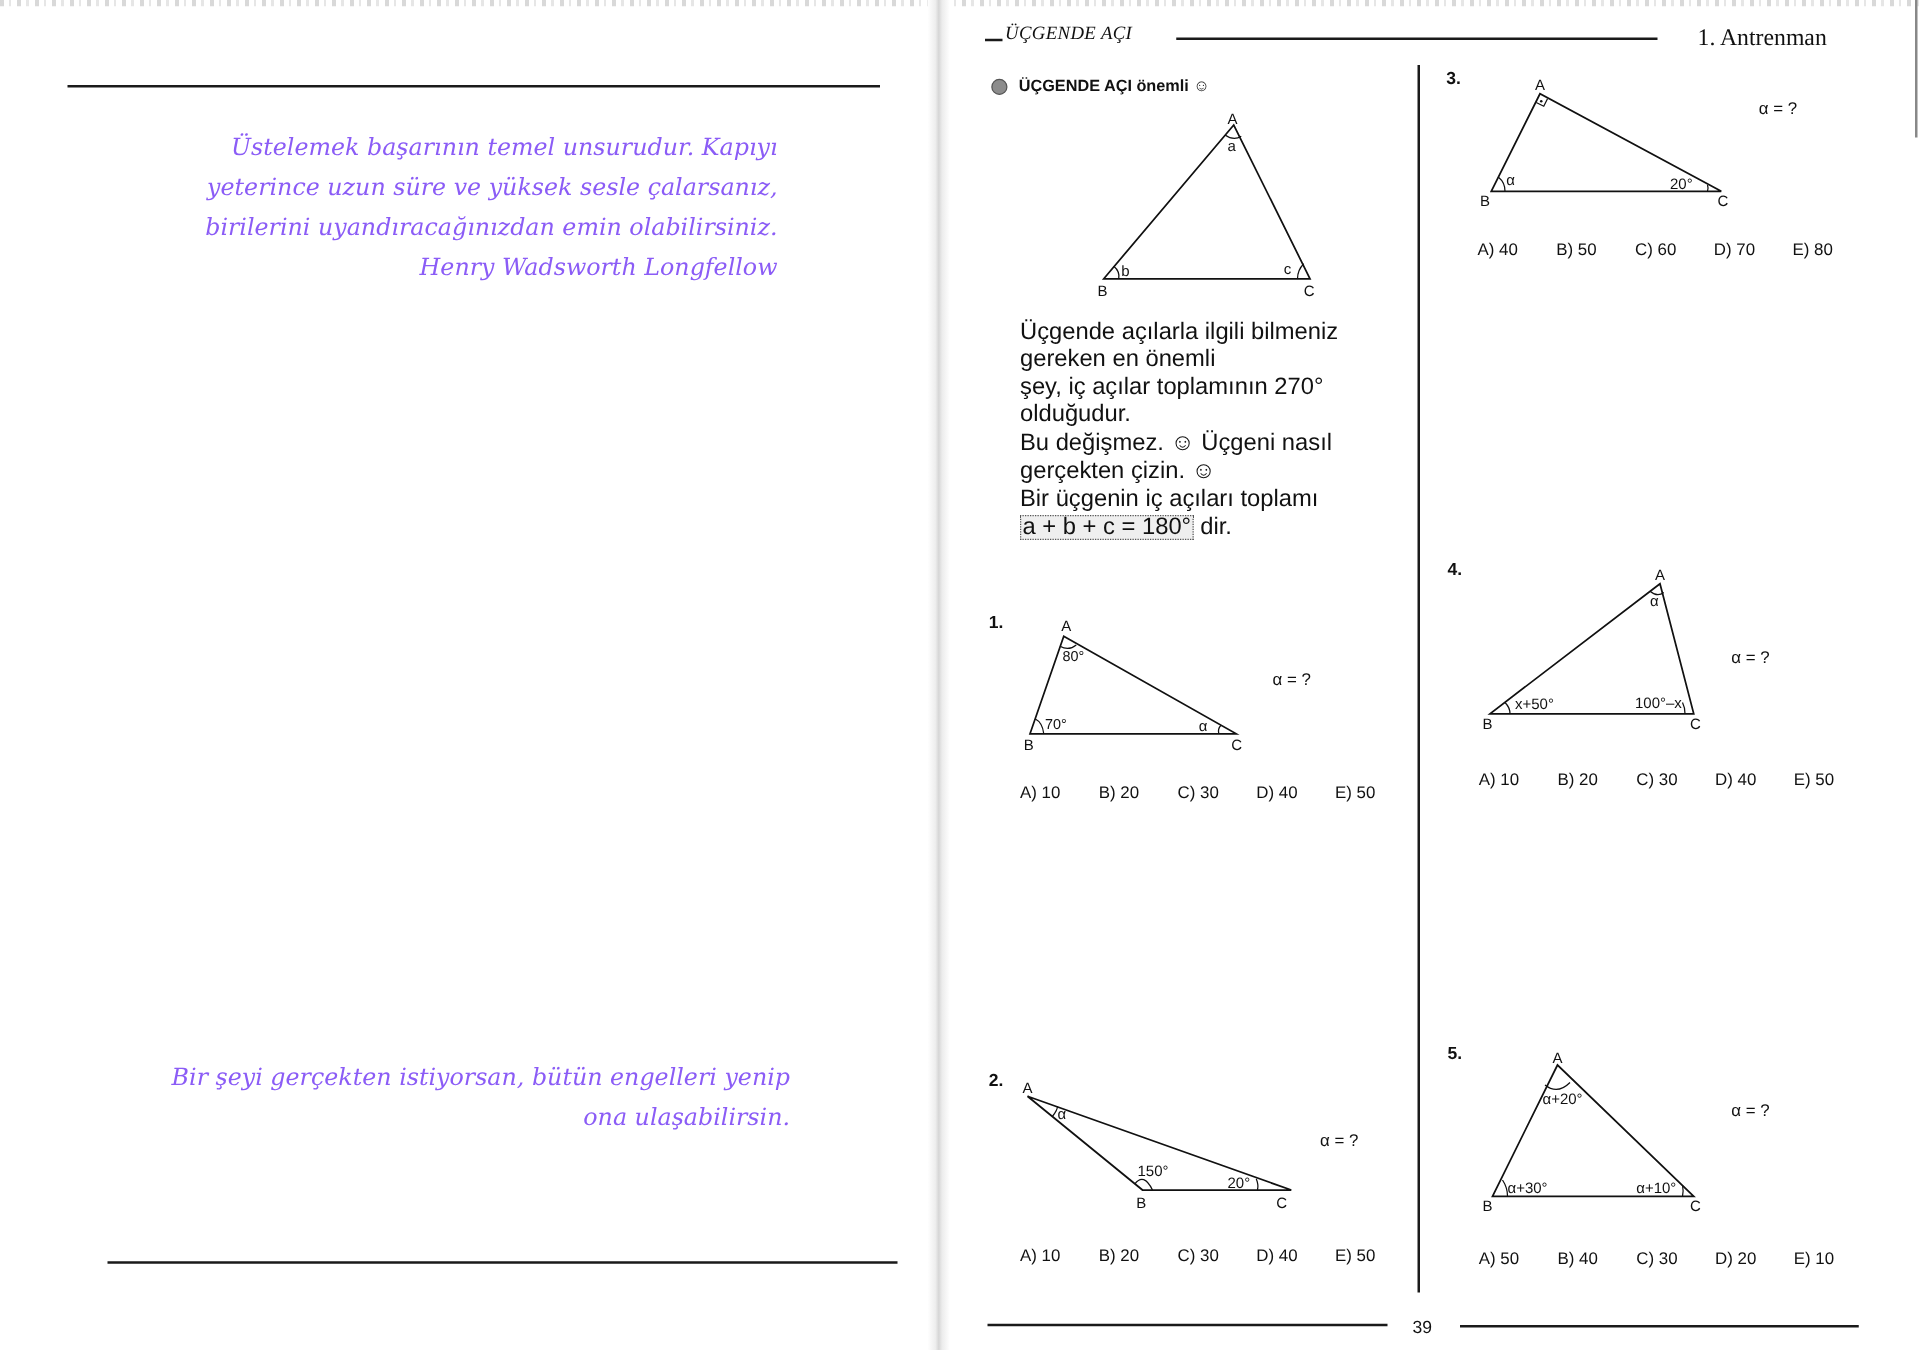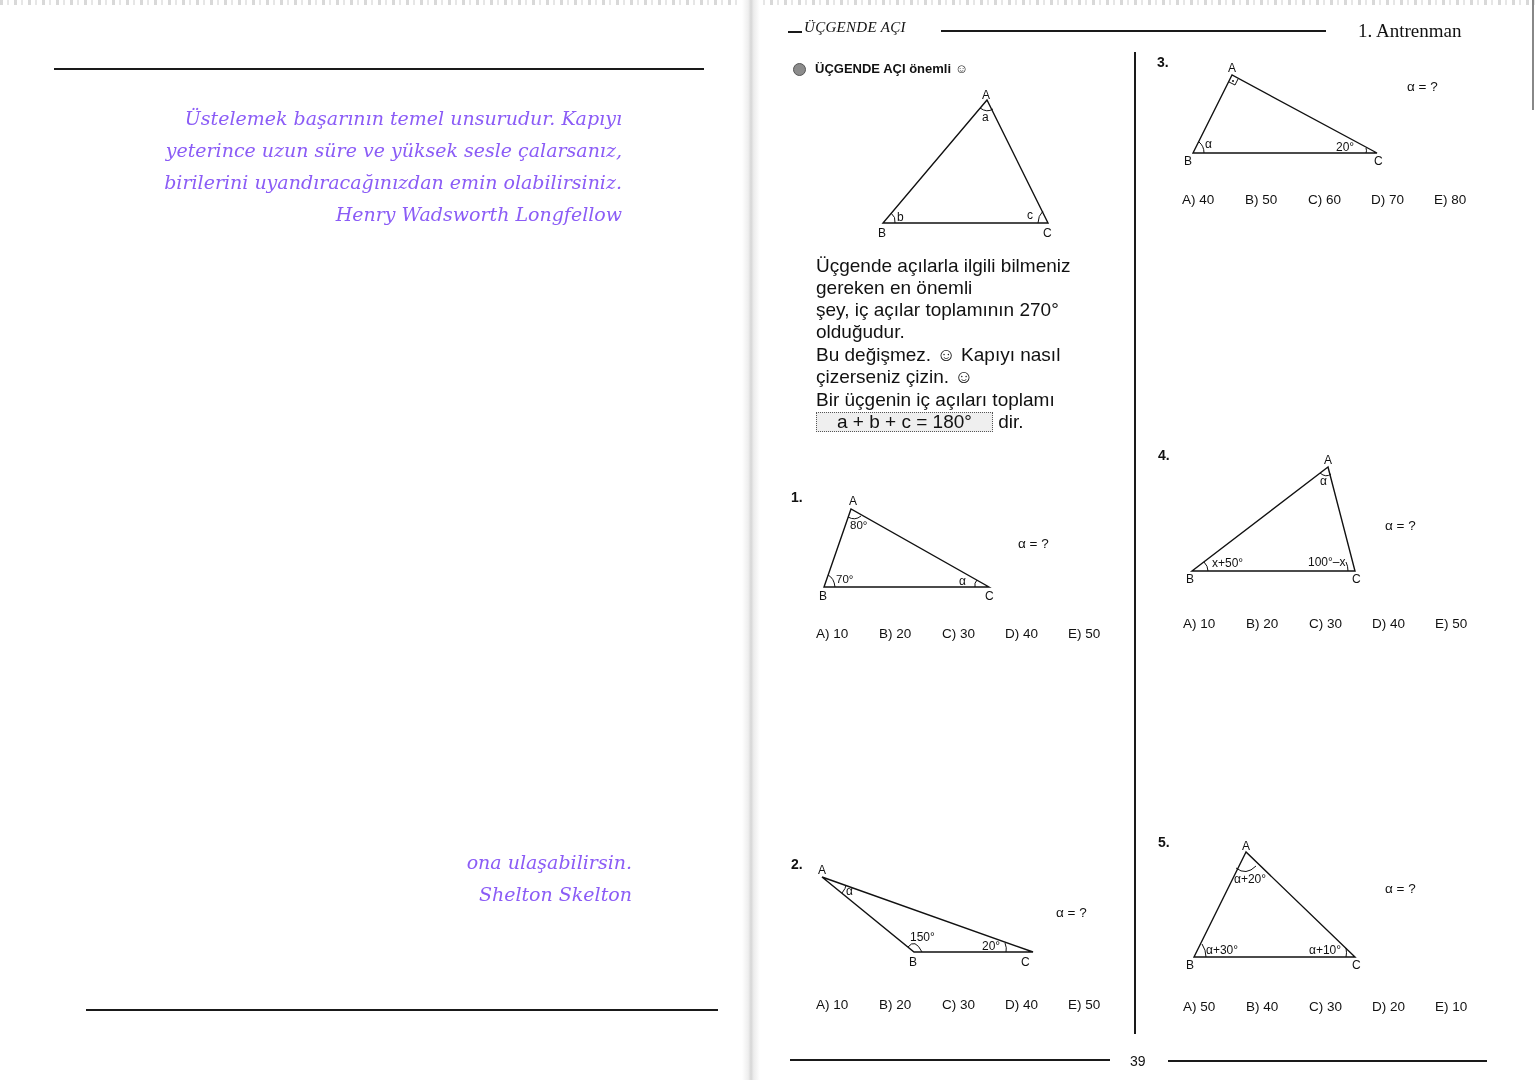--- a/index.html
+++ b/index.html
@@ -8,21 +8,21 @@
   .topnoise { left:0; top:0; width:1537px; height:5px; background:repeating-linear-gradient(90deg,#cfcfcf 0 3px,#fff 3px 7px,#e0e0e0 7px 9px,#fff 9px 14px); opacity:.8; }
   .spine { left:742px; top:0; width:18px; height:1080px; background:linear-gradient(90deg,#ffffff 0%,#eeeeee 35%,#d6d6d6 50%,#ececec 65%,#ffffff 100%); }
   .rule { height:2px; background:#1a1a1a; }
   .quote { font-family:"DejaVu Serif", serif; font-style:italic; font-size:19px; color:#8b5cf6; text-align:right; line-height:32px; }
   .quote div { white-space:nowrap; }
   .hdr-title { font-family:"Liberation Serif", serif; font-style:italic; font-size:15px; letter-spacing:.3px; }
   .hdr-right { font-family:"Liberation Serif", serif; font-size:19px; }
   .bullet-dot { width:11px; height:11px; border-radius:50%; background:#8c8c8c; border:1px solid #555; }
   .sec-title { font-weight:bold; font-size:13px; }
   .body-text { font-size:19px; line-height:22px; }
-  .formula-box { display:inline-block; border:1px dotted #555; background:#efefef; padding:0 20px; line-height:18px; }
+  .formula-box { display:inline-block; border:1px dotted #555; background:#efefef; padding:0 1px; line-height:18px; }
   .qnum { font-weight:bold; font-size:14px; }
   .choices { display:flex; font-size:13.5px; }
   .choices span { width:63px; }
   .ask { font-size:13.5px; }
   svg text { font-family:"Liberation Sans", sans-serif; fill:#111; }
   .vline { width:2px; background:#1a1a1a; }
   .pagenum { font-size:14px; }
 </style>
 </head>
 <body>
@@ -34,22 +34,22 @@
   <div class="abs rule" style="left:54px;top:68px;width:650px;"></div>
 
   <div class="abs quote" style="left:100px;top:102px;width:522px;">
     <div>Üstelemek başarının temel unsurudur. Kapıyı</div>
     <div>yeterince uzun süre ve yüksek sesle çalarsanız,</div>
     <div>birilerini uyandıracağınızdan emin olabilirsiniz.</div>
     <div>Henry Wadsworth Longfellow</div>
   </div>
 
   <div class="abs quote" style="left:100px;top:846px;width:532px;">
+    <div>Bir şeyi gerçekten istiyorsan, bütün engelleri yenip</div>
     <div>ona ulaşabilirsin.</div>
-    <div>Shelton Skelton</div>
   </div>
 
   <div class="abs rule" style="left:86px;top:1009px;width:632px;"></div>
 </div>
 
 <div>
 
   <div class="abs rule" style="left:788px;top:31px;width:14px;"></div>
   <div class="abs hdr-title" style="left:804px;top:19px;">ÜÇGENDE AÇI</div>
   <div class="abs rule" style="left:941px;top:30px;width:385px;"></div>
@@ -69,21 +69,21 @@
     <text x="122" y="36" font-size="12">a</text>
     <text x="37" y="136" font-size="12">b</text>
     <text x="167" y="134" font-size="12">c</text>
     <text x="18" y="152" font-size="12">B</text>
     <text x="183" y="152" font-size="12">C</text>
   </svg>
 
   <div class="abs body-text" style="left:816px;top:255px;width:310px;">
     <div>Üçgende açılarla ilgili bilmeniz gereken en önemli</div>
     <div>şey, iç açılar toplamının 270° olduğudur.</div>
-    <div style="margin-top:1px;">Bu değişmez. ☺ Kapıyı nasıl çizerseniz çizin. ☺</div>
+    <div style="margin-top:1px;">Bu değişmez. ☺ Üçgeni nasıl gerçekten çizin. ☺</div>
     <div style="margin-top:1px;">
       <span>Bir üçgenin iç açıları toplamı</span>
       <span class="formula-box">a + b + c = 180°</span>
       <span>dir.</span>
     </div>
   </div>
 
   <div>
     <div class="abs qnum" style="left:791px;top:489px;">1.</div>
     <svg class="abs" style="left:815px;top:492px;" width="190" height="115">

